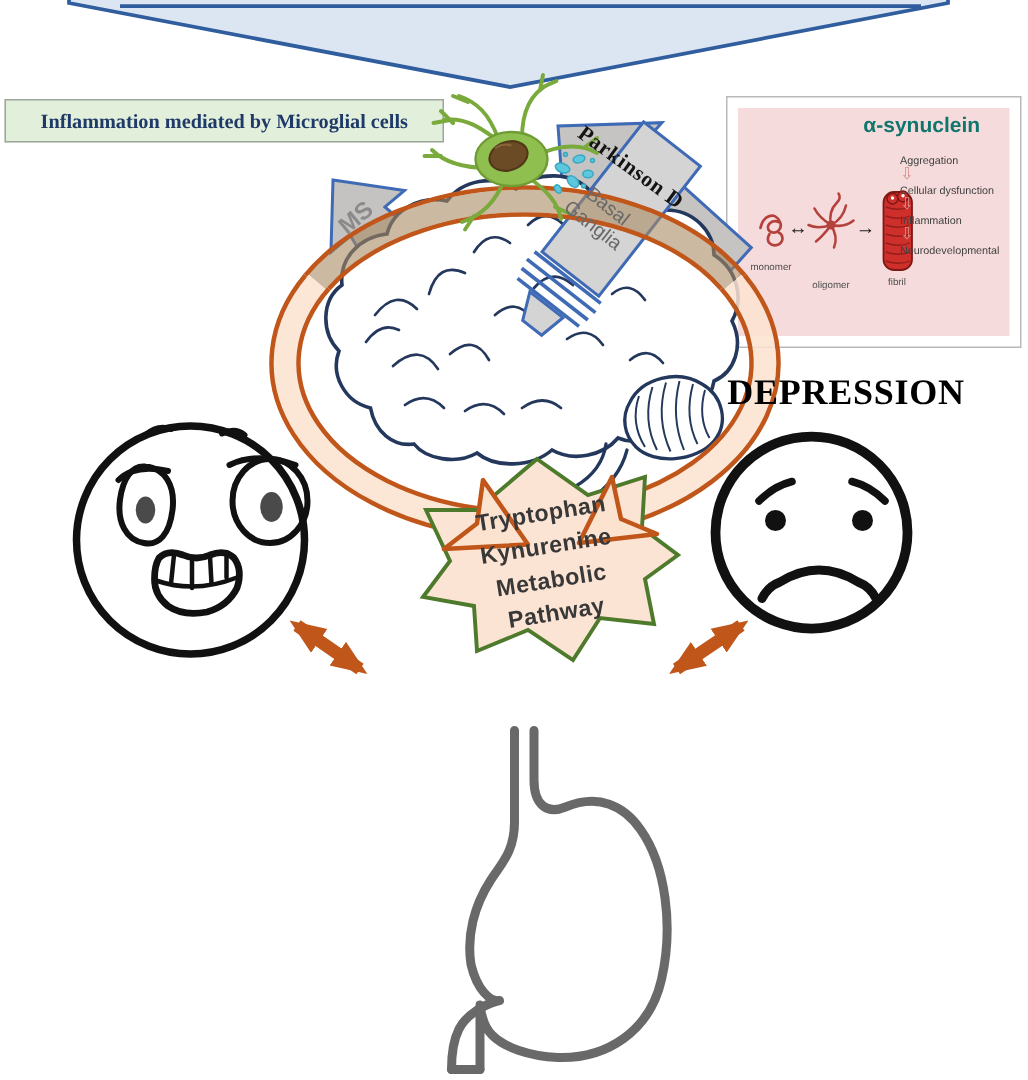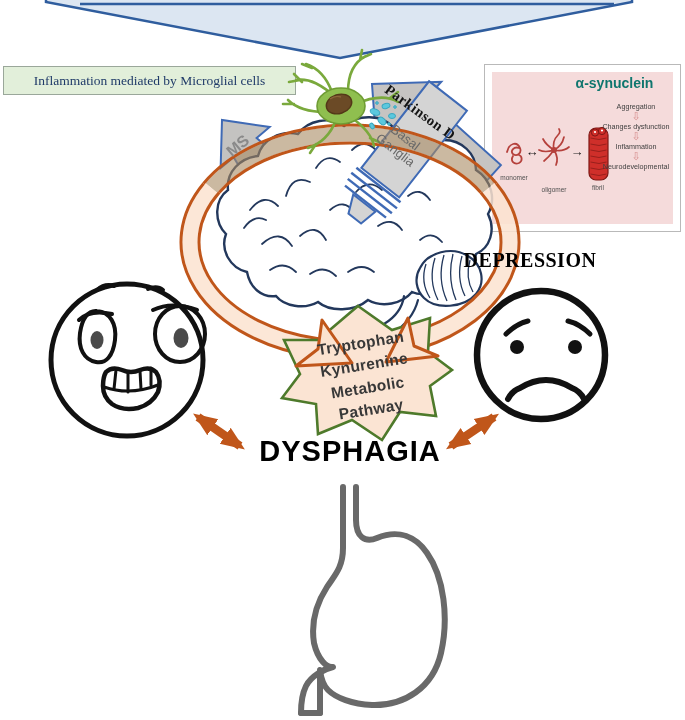--- a/index.html
+++ b/index.html
@@ -3,37 +3,37 @@
 <meta charset="utf-8">
 <style>
   html,body{margin:0;padding:0;background:#fff;}
   #stage{position:relative;width:685px;height:720px;overflow:hidden;background:#fff;
          font-family:"Liberation Sans",sans-serif;}
   .abs{position:absolute;}
   .lbl{position:absolute;text-align:center;color:#000;}
   #banner-label{left:141px;top:16px;width:400px;font-size:20px;font-weight:bold;letter-spacing:.2px;}
   #inflammation-box{left:3px;top:66px;width:291px;height:27px;background:#e2efda;
       border:1.6px solid #9aa79a;display:flex;align-items:center;justify-content:center;}
-  #inflammation-box .txt{font-family:"Liberation Serif",serif;font-weight:normal;font-size:13.5px;color:#1f3a68;}
+  #inflammation-box .txt{font-family:"Liberation Serif",serif;font-weight:bold;font-size:13.5px;color:#1f3a68;}
   
   #syn-panel{left:484px;top:64px;width:197px;height:168px;background:#fff;border:1.5px solid #b9b9b9;box-sizing:border-box;}
   #syn-inner{position:absolute;left:7px;top:7px;right:7px;bottom:7px;background:#f5dbdb;}
   #syn-title{position:absolute;left:0;top:3px;width:100%;text-align:center;font-size:14px;font-weight:bold;color:#0f766e;padding-left:32px;}
-  #cascade{position:absolute;right:1px;top:30px;width:72px;text-align:center;color:#3f3f3f;}
+  #cascade{position:absolute;right:1px;top:30px;width:72px;text-align:left;color:#3f3f3f;}
   .cascade-item{font-size:7.2px;line-height:1.25;white-space:nowrap;}
   .cascade-arrow{font-size:11px;line-height:1;color:#d89090;}
   
   #ms-label{left:208px;top:137px;width:60px;transform:rotate(-40deg);font-size:16px;font-weight:bold;color:#8a8a8a;}
   #parkinson-label{left:355px;top:104px;width:130px;transform:rotate(36deg);
       font-family:"Liberation Serif",serif;font-weight:bold;font-size:14.5px;color:#141414;letter-spacing:.5px;}
   #basal-label{left:355px;top:128px;width:90px;transform:rotate(38deg);font-size:13px;line-height:1.25;color:#686868;}
   #star-text{left:281px;top:332px;width:170px;transform:rotate(-9deg);
       font-size:15.5px;line-height:1.45;font-weight:bold;color:#383838;letter-spacing:.3px;}
   #anxiety-label{left:50px;top:243px;width:200px;font-family:"Liberation Serif",serif;font-weight:bold;font-size:22px;letter-spacing:1px;}
-  #depression-label{left:420px;top:249px;width:220px;font-family:"Liberation Serif",serif;font-weight:bold;font-size:20px;letter-spacing:.5px;}
+  #depression-label{left:454px;top:249px;width:220px;font-family:"Liberation Serif",serif;font-weight:bold;font-size:24px;letter-spacing:.5px;}
   #dysphagia-label{left:220px;top:435px;width:260px;font-size:29px;font-weight:bold;letter-spacing:1px;}
 </style>
 </head>
 <body>
 
 <div id="stage">
 
   <div id="syn-panel" class="abs">
     <div id="syn-inner">
       <div id="syn-title">α-synuclein</div>
@@ -73,21 +73,21 @@
           <circle cx="103" cy="34" r="1.1" fill="#fff"></circle>
             <circle cx="110" cy="32.5" r="1.1" fill="#fff"></circle>
         </g>
         <text x="22" y="82" font-size="6.5" fill="#4f4f4f" text-anchor="middle">monomer</text>
         <text x="62" y="94" font-size="6.5" fill="#4f4f4f" text-anchor="middle">oligomer</text>
         <text x="106" y="92" font-size="6.5" fill="#4f4f4f" text-anchor="middle">fibril</text>
       </svg>
       <div id="cascade">
         <div class="cascade-item">Aggregation</div>
         <div class="cascade-arrow">⇩</div>
-        <div class="cascade-item">Changes dysfunction</div>
+        <div class="cascade-item">Cellular dysfunction</div>
         <div class="cascade-arrow">⇩</div>
         <div class="cascade-item">Inflammation</div>
         <div class="cascade-arrow">⇩</div>
         <div class="cascade-item">Neurodevelopmental</div>
       </div>
     </div>
   </div>
 
   <div id="inflammation-box" class="abs">
     <span class="txt">Inflammation mediated by Microglial cells</span>
@@ -262,14 +262,13 @@
     <div>Basal</div>
     <div>Ganglia</div>
   </div>
   <div id="star-text" class="lbl">
     <div>Tryptophan</div>
     <div>Kynurenine</div>
     <div>Metabolic</div>
     <div>Pathway</div>
   </div>
   <div id="depression-label" class="lbl">DEPRESSION</div>
-  <div id="dysphagia-label" class="lbl">DYSPHAGIA</div>
 </div>
 
 </body></html>

